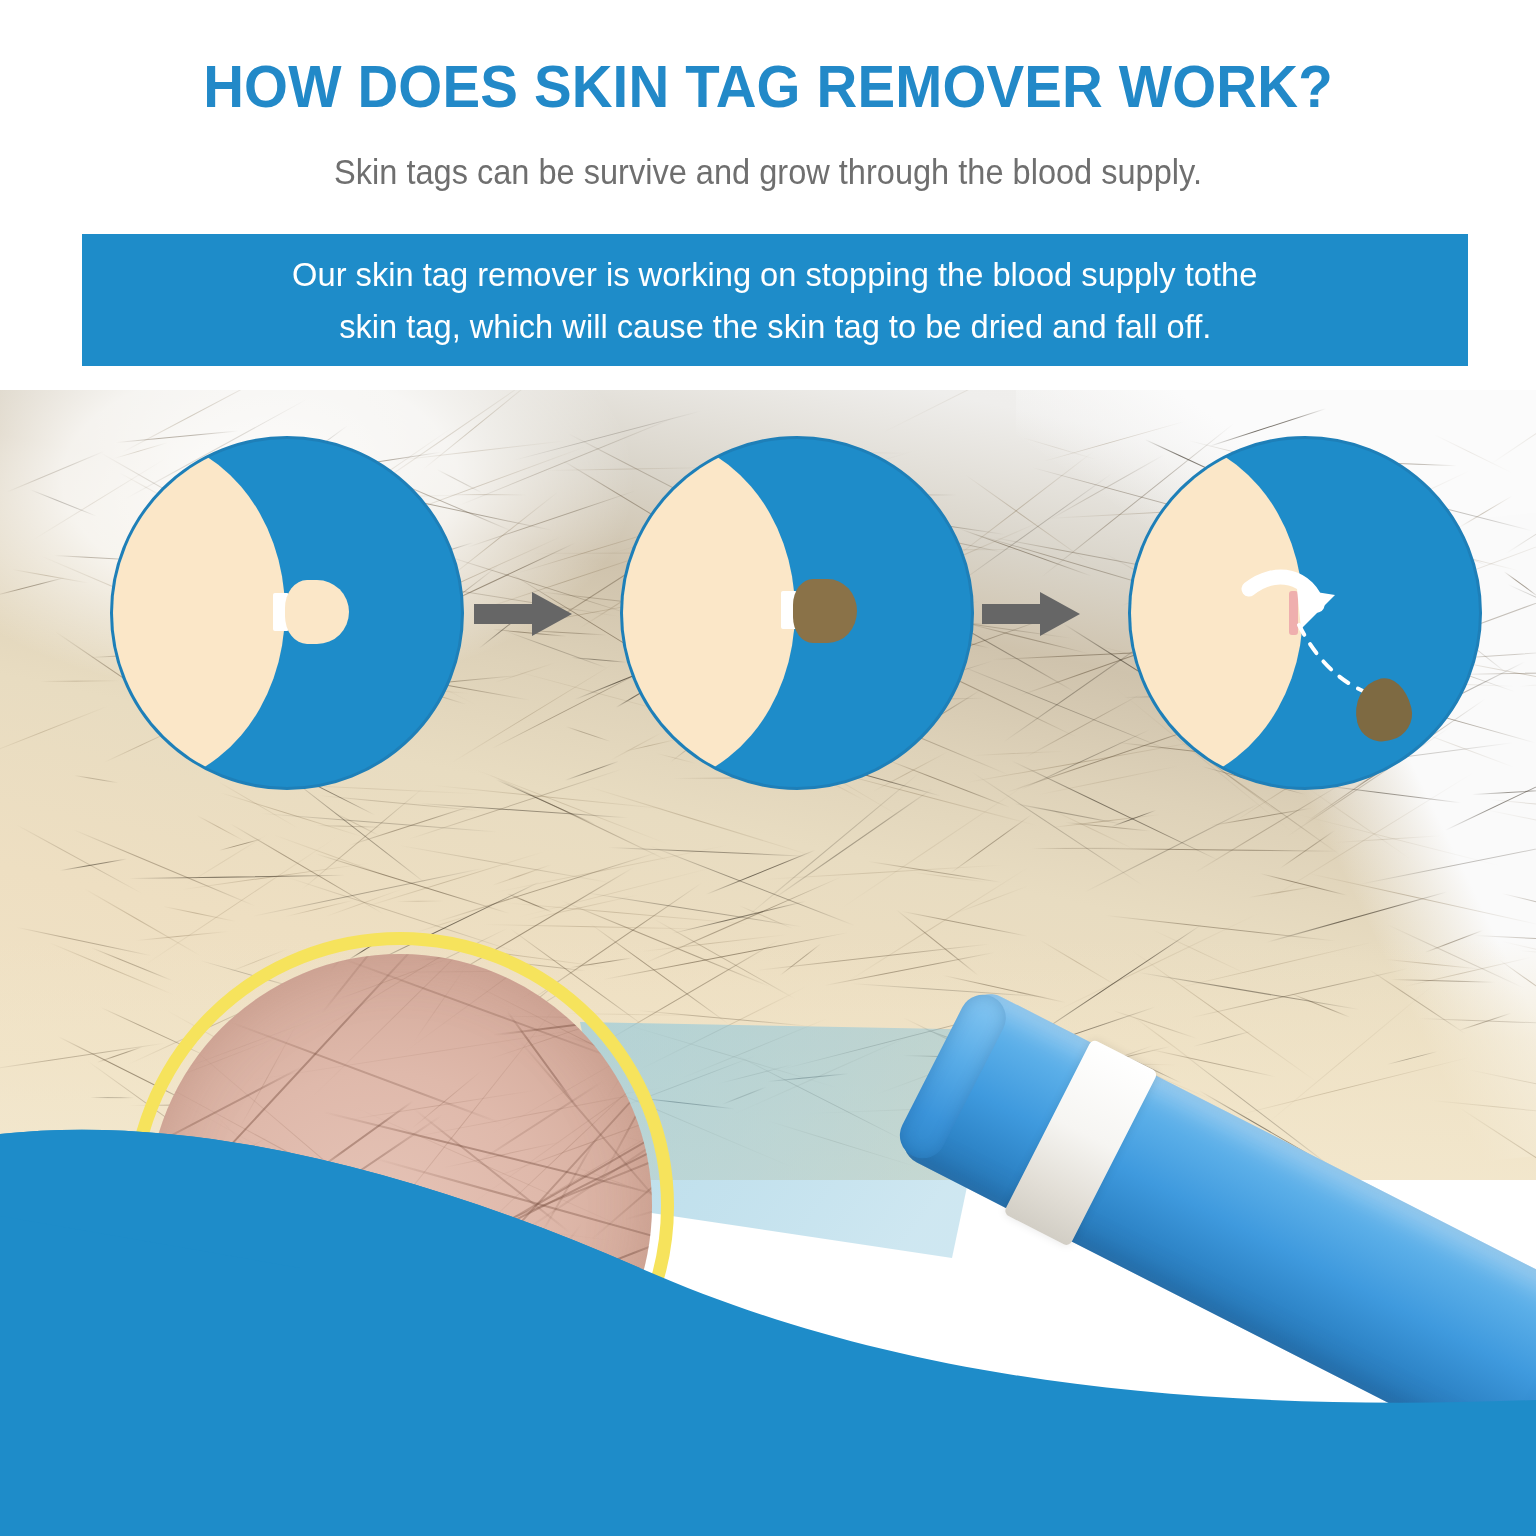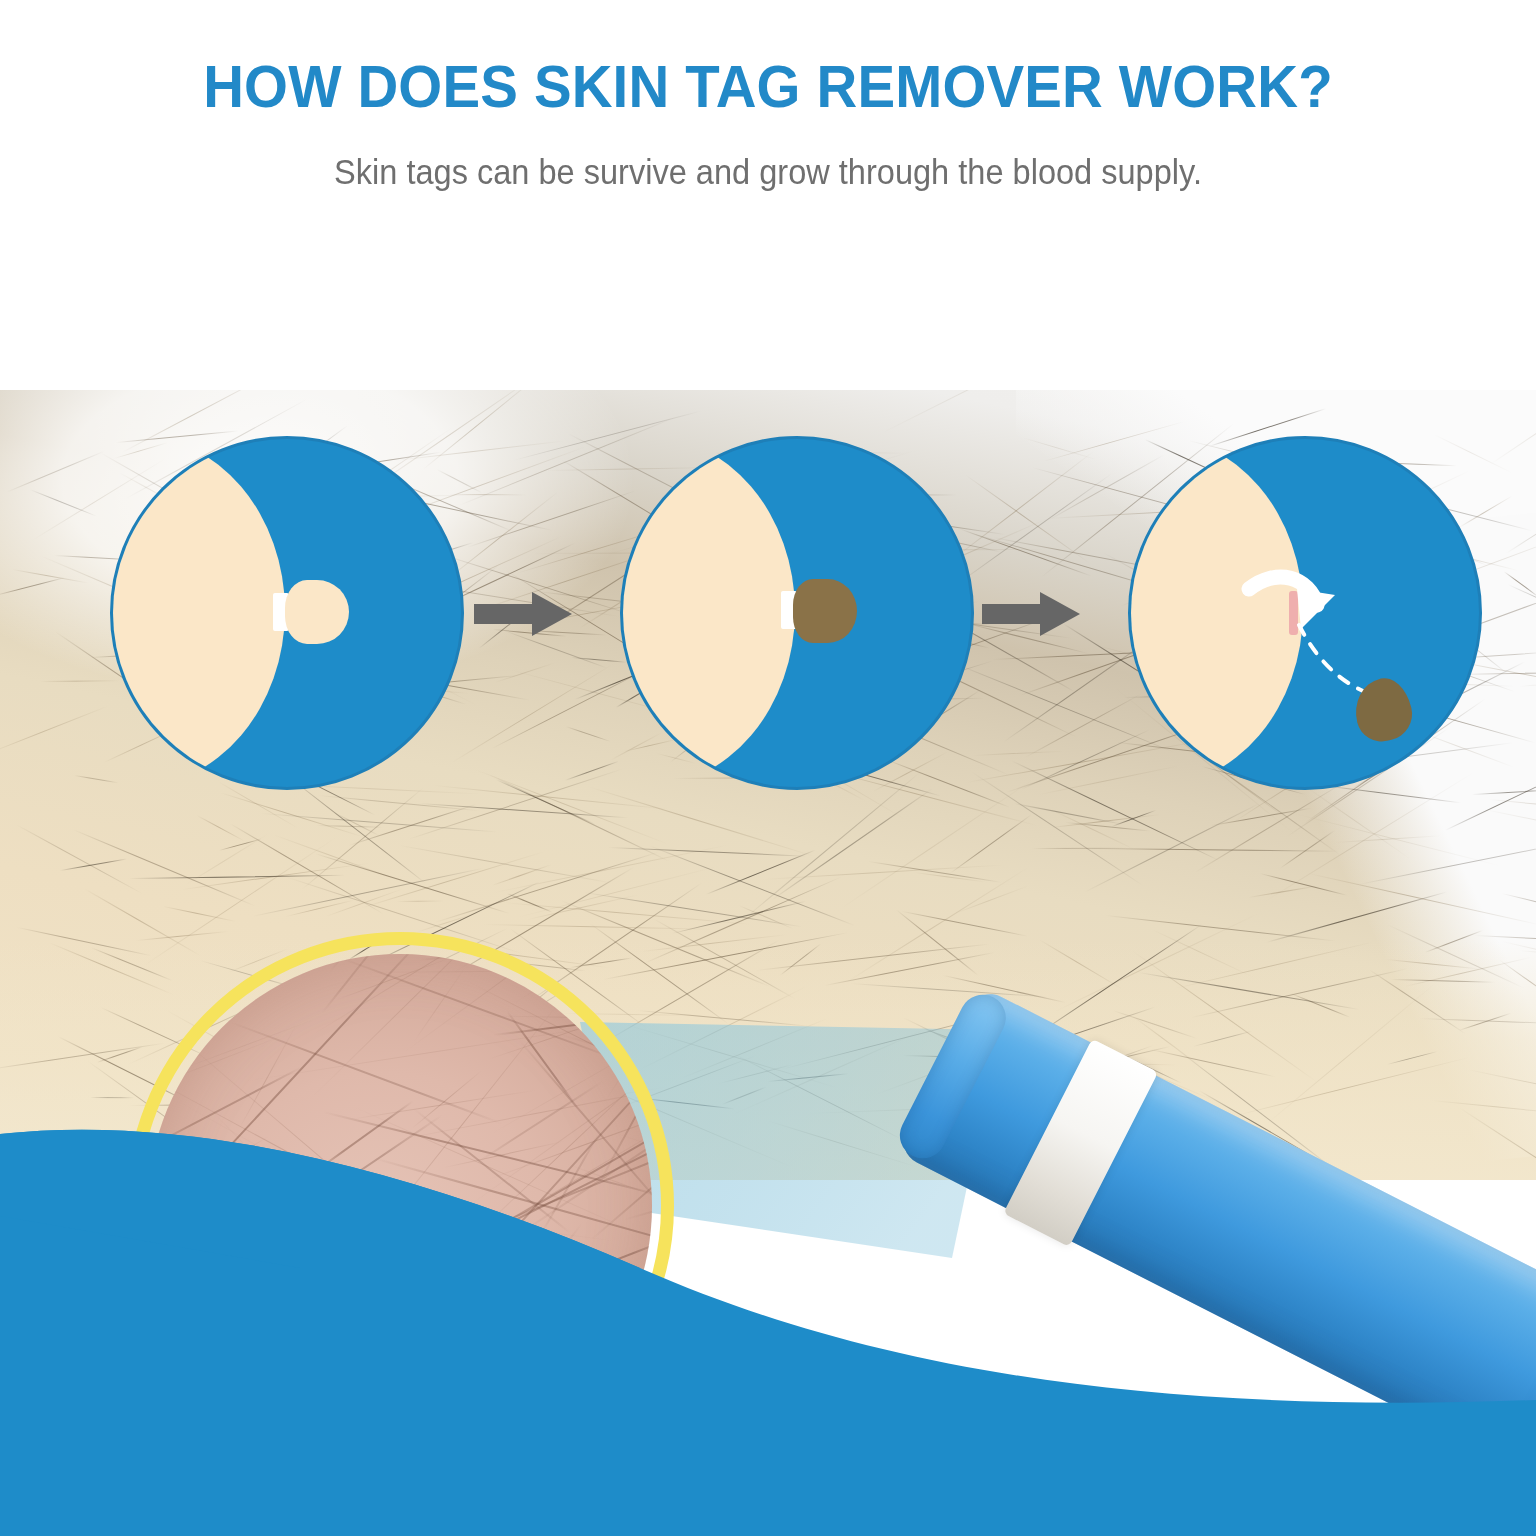--- a/index.html
+++ b/index.html
@@ -635,20 +635,24 @@
         <i style="left: 337.012px; top: 301.934px; width: 184.375px; transform: rotate(-5.34deg); opacity: 0.69;"></i>
         <i class="fine" style="left: 502.517px; top: 512.398px; width: 248.711px; transform: rotate(5.01deg); opacity: 0.69;"></i>
         <i style="left: 118.628px; top: 183.587px; width: 199.465px; transform: rotate(-35.04deg); opacity: 0.6;"></i>
         <i class="dark" style="left: 1031.08px; top: 648.469px; width: 206.256px; transform: rotate(-33.71deg); opacity: 0.85;"></i>
       </div>
   </div>
 
   <div class="title">HOW DOES SKIN TAG REMOVER WORK?</div>
   <div class="subtitle">Skin tags can be survive and grow through the blood supply.</div>
 
+  <div class="banner">
+    <div class="banner-line l1">Our skin tag remover is working on stopping the blood supply tothe</div>
+    <div class="banner-line l2">skin tag, which will cause the skin tag to be dried and fall off.</div>
+  </div>
 
   <div class="step" style="left:110px;top:436px;">
     <div class="skin-shape"></div>
     <div class="tag-neck" style="left:160px;top:154px;"></div>
     <div class="tag-body cream" style="left:172px;top:141px;border-radius:22px 50% 50% 22px / 28px 50% 50% 28px;"></div>
   </div>
 
   <div class="arrow" style="left:474px;top:597px;">
     <div class="shaft"></div>
     <div class="head"></div>

